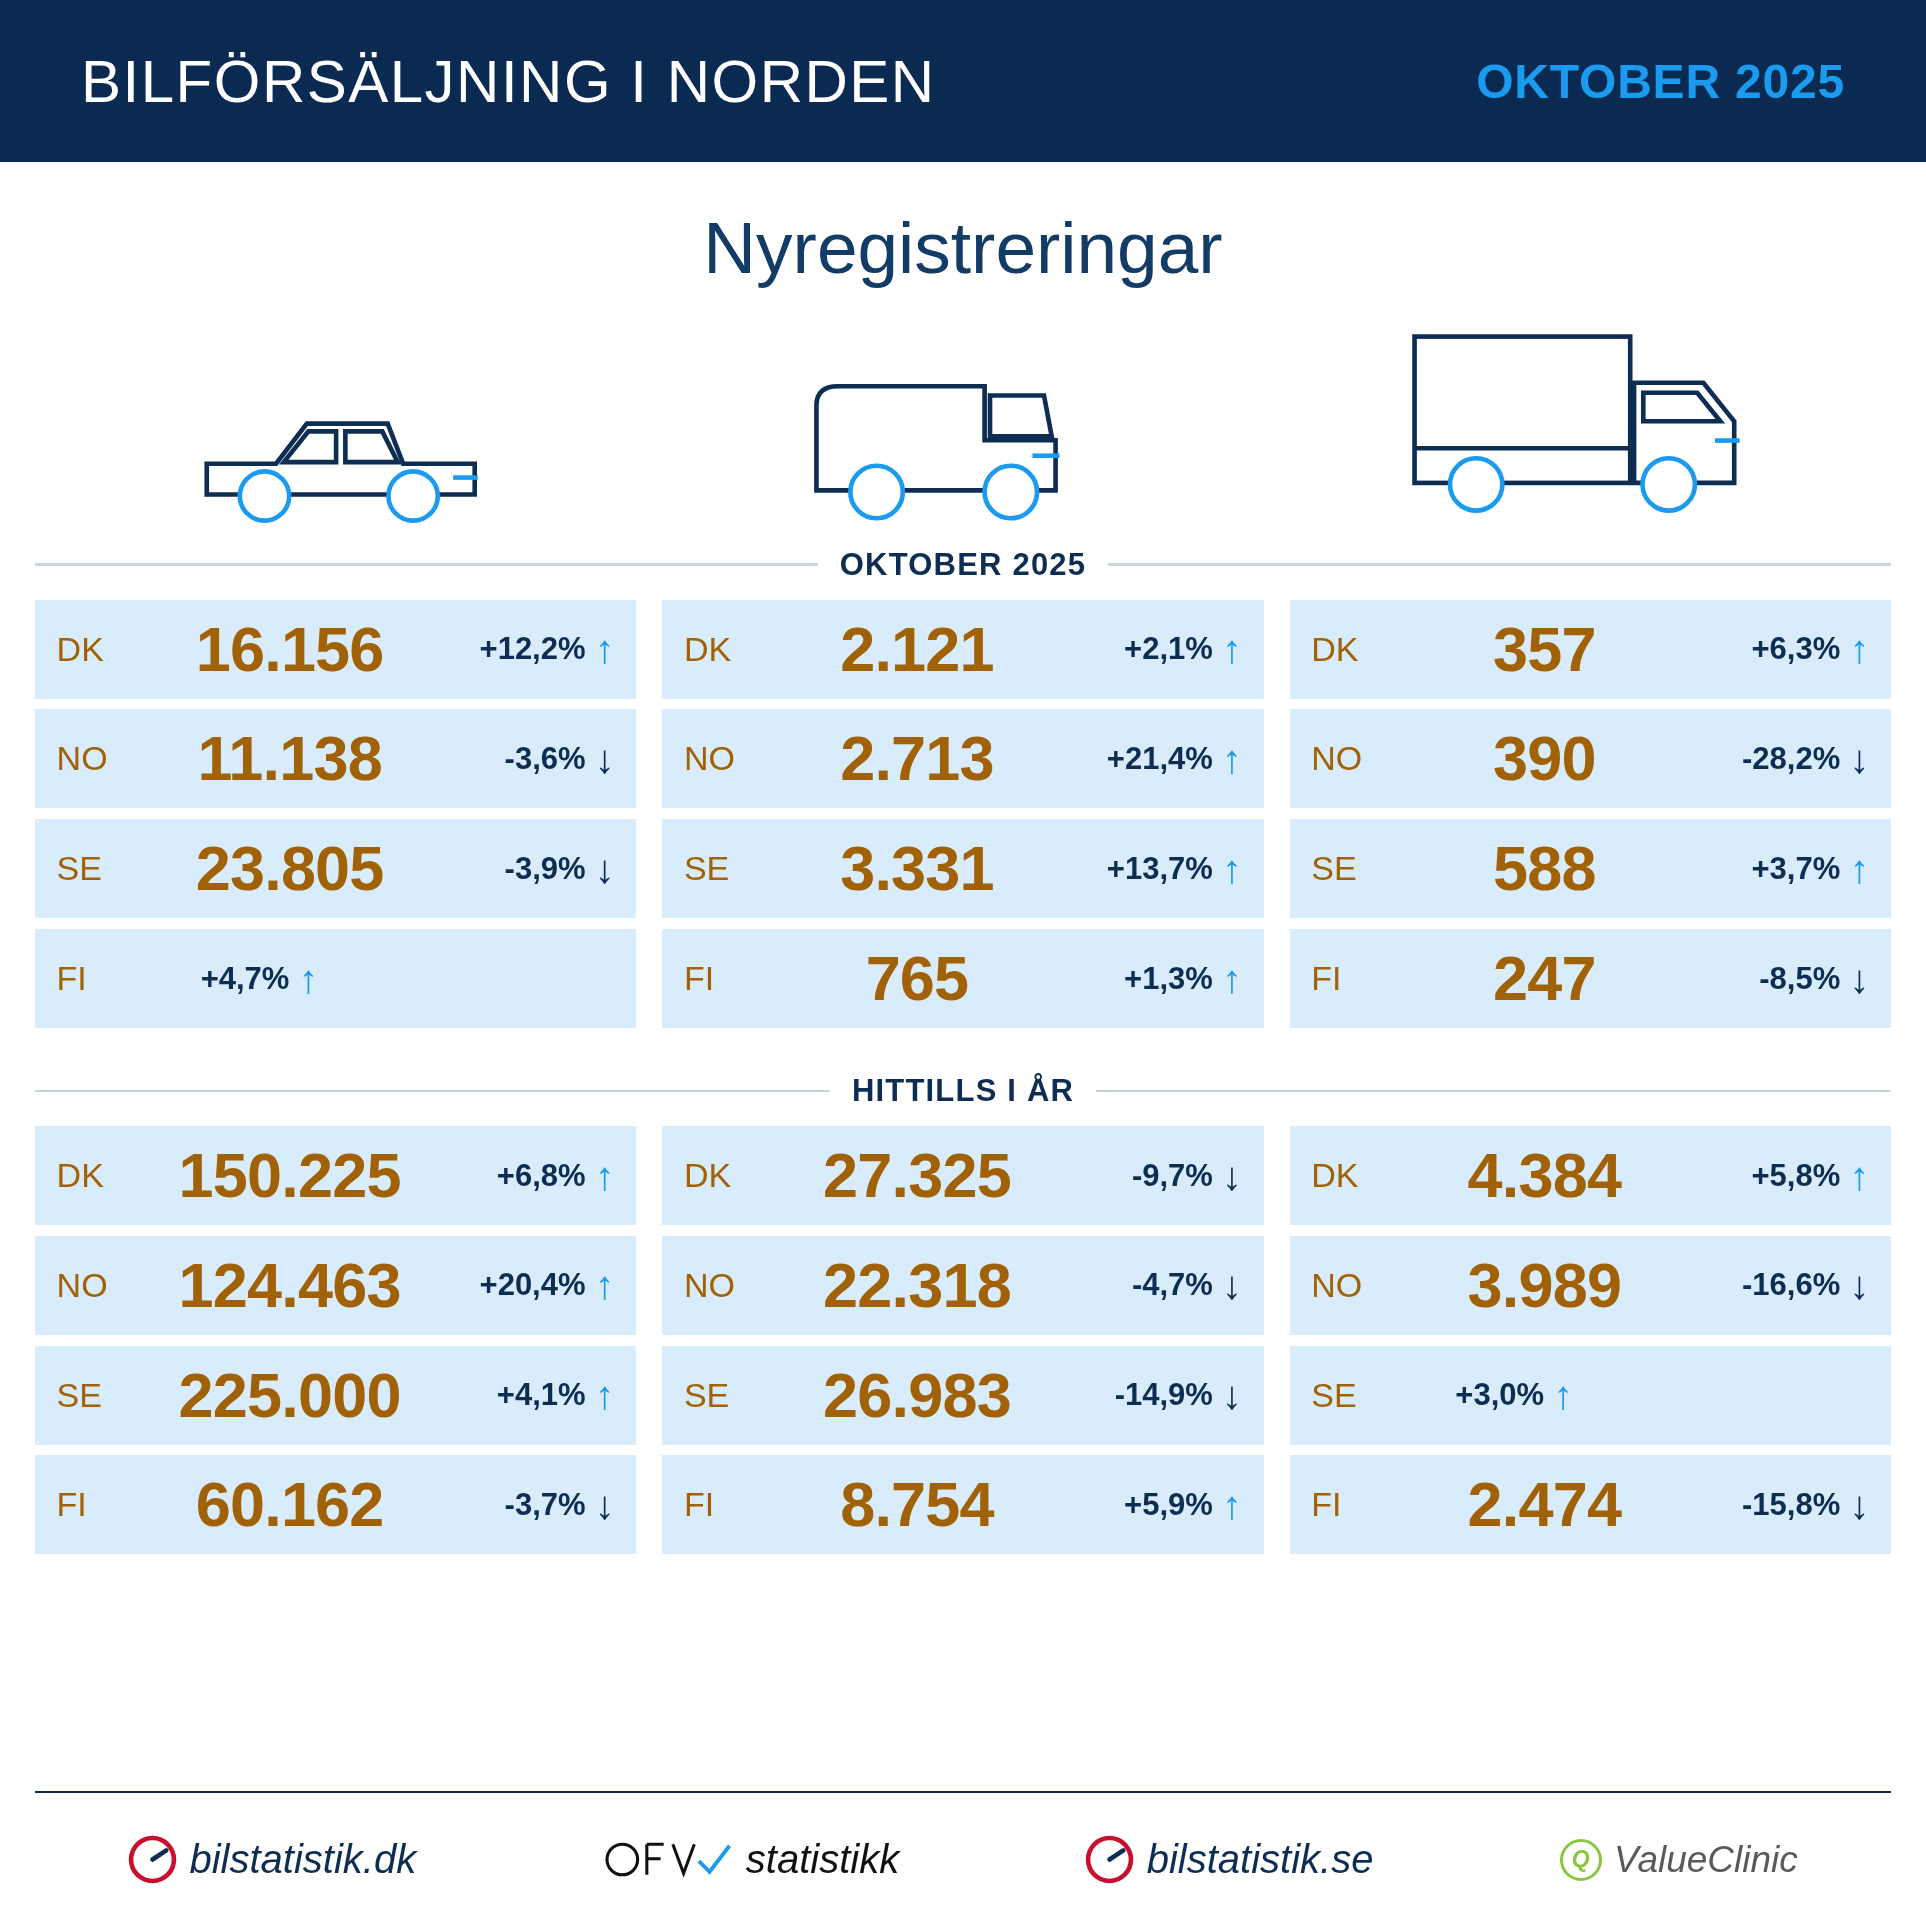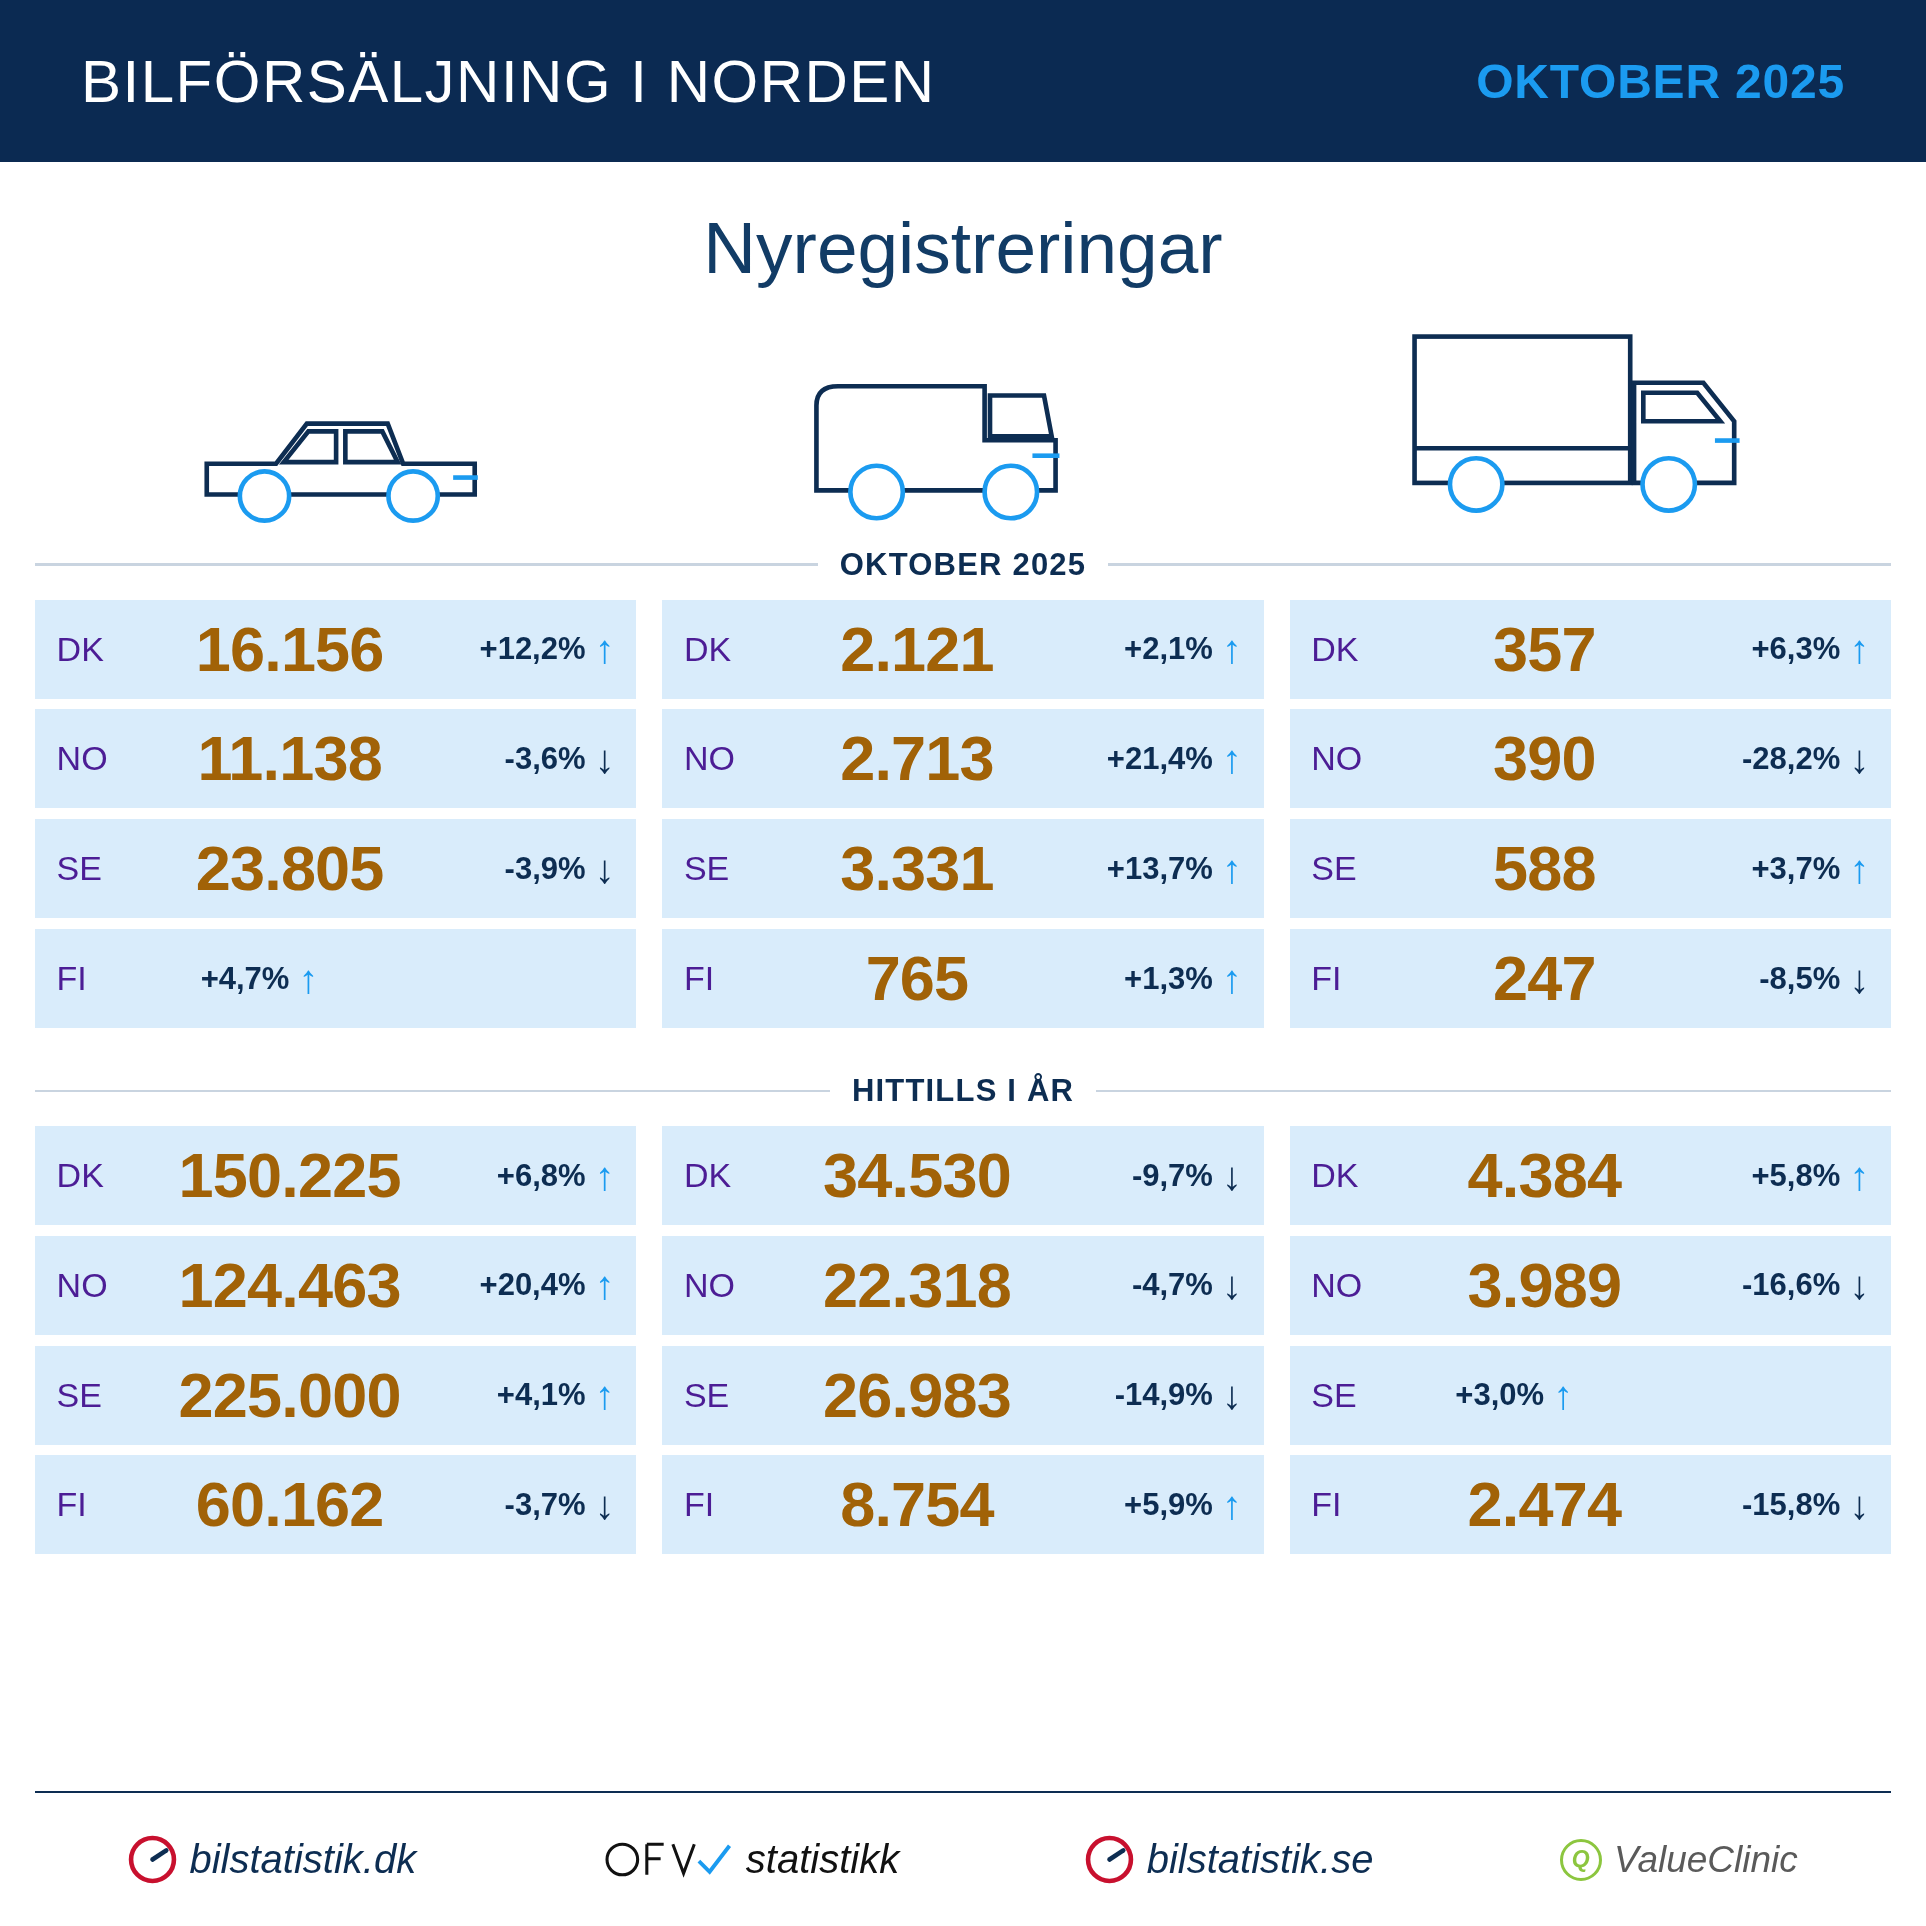--- a/index.html
+++ b/index.html
@@ -85,21 +85,21 @@
   .col { flex: 1; display: flex; flex-direction: column; gap: 10.8px; }
   .row {
     background: #d9ecfb;
     height: 99px;
     display: flex;
     align-items: center;
     padding: 0 21.6px;
   }
   .cc {
     font-size: 34px;
-    color: #4c1d95;
+    color: #a16207;
     width: 85px;
     flex: 0 0 85px;
     text-align: left;
   }
   .val {
     flex: 1;
     text-align: center;
     font-size: 63px;
     font-weight: bold;
     color: #a16207;
@@ -341,21 +341,21 @@
         <div class="chg">
           <span>-3,7%</span>
           <span class="arrow down">↓</span>
         </div>
       </div>
     </div>
 
     <div class="col">
       <div class="row">
         <div class="cc">DK</div>
-        <div class="val">34.530</div>
+        <div class="val">27.325</div>
         <div class="chg">
           <span>-9,7%</span>
           <span class="arrow down">↓</span>
         </div>
       </div>
       <div class="row">
         <div class="cc">NO</div>
         <div class="val">22.318</div>
         <div class="chg">
           <span>-4,7%</span>

